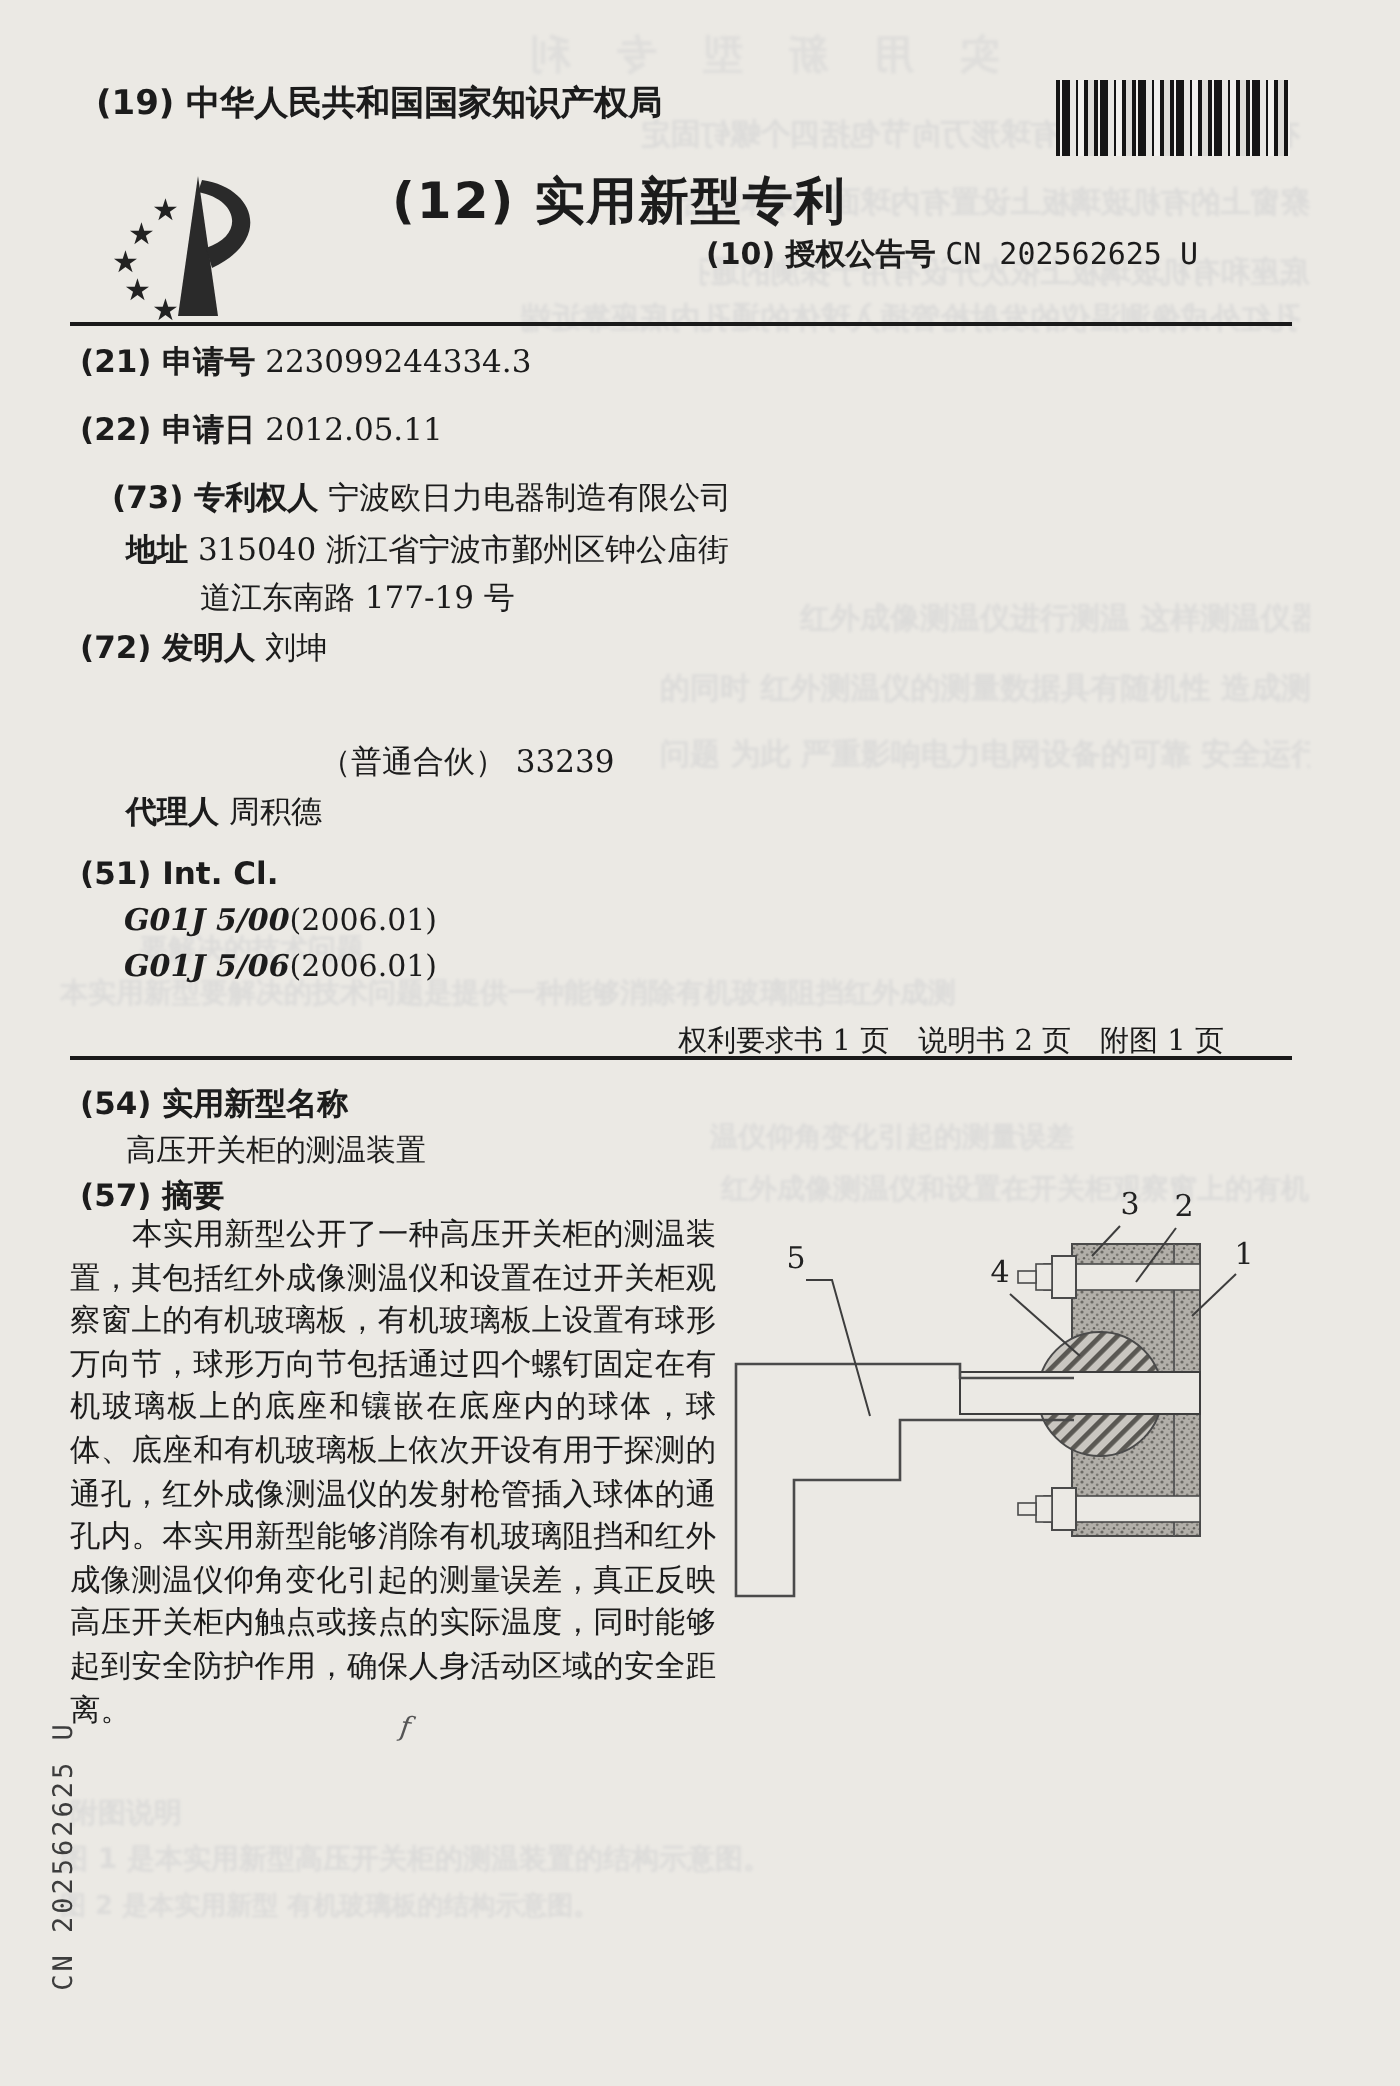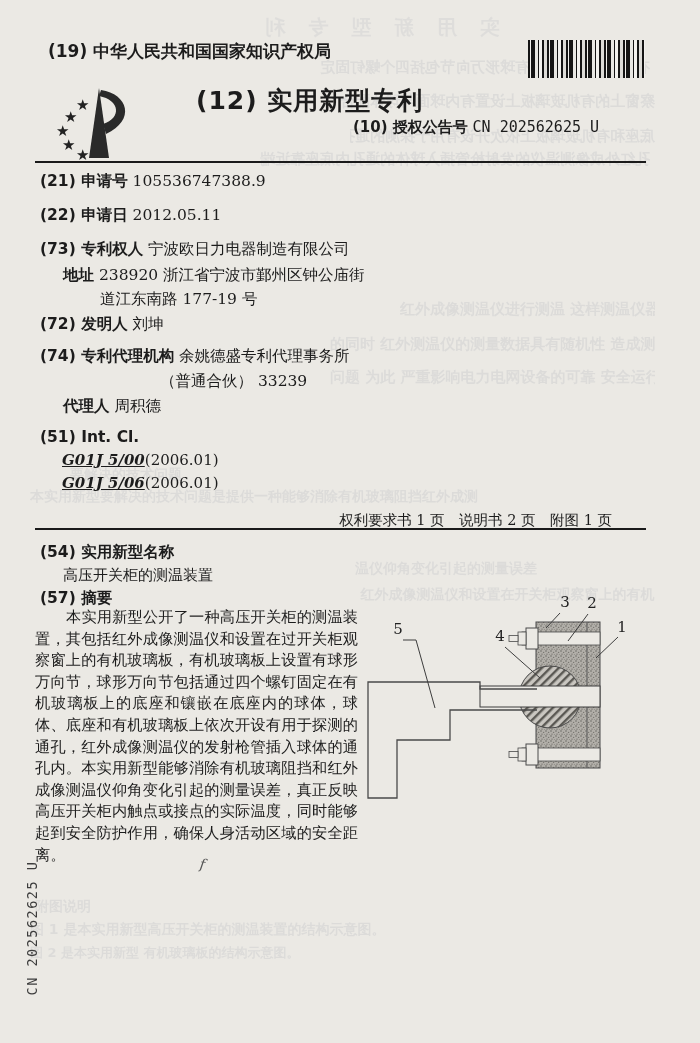--- a/index.html
+++ b/index.html
@@ -18,30 +18,30 @@
   .pubdate{left:353px;top:143px;font-size:15px;}
   .barcode{position:absolute;left:528px;top:40px;width:117px;height:38px;
     background:repeating-linear-gradient(90deg,#151515 0 2px,#f2f1ee 2px 3px,#151515 3px 7px,#e8e7e3 7px 10px,#151515 10px 11px,#f2f1ee 11px 14px,#151515 14px 16px,#dddcd8 16px 19px);}
   .rule{position:absolute;background:#1a1a1a;}
   .rule1{left:35px;top:161px;width:611px;height:2px;}
   .rule2{left:35px;top:528px;width:611px;height:2px;}
   
   .row{font-size:15.5px;}
   .r21{left:40px;top:171px;}
   .r22{left:40px;top:205px;}
-  .r73{left:40px;top:239px;}
+  .r73{left:56px;top:239px;}
   .raddr1{left:63px;top:265px;}
   .raddr2{left:100px;top:289px;}
   .r72{left:40px;top:314px;}
   .r74{left:40px;top:346px;}
   .r74b{left:160px;top:371px;}
   .r74c{left:63px;top:396px;}
   .r51{left:40px;top:428px;}
   .cls{left:62px;font-size:15px;}
-  .cls .code{font-style:italic;font-weight:bold;font-family:"DejaVu Serif","Liberation Serif",serif;text-decoration:underline;}
+  .cls .code{font-style:italic;font-weight:bold;font-family:"DejaVu Serif","Liberation Serif",serif;}
   .cls1{top:451px;}
   .cls2{top:474px;}
   .pages{left:0;top:511px;width:612px;text-align:right;font-size:14.5px;}
   
   .s54{left:40px;top:542px;font-size:15.5px;}
   .title54{left:63px;top:566px;font-size:15px;}
   .s57{left:40px;top:588px;font-size:15.5px;}
   .abs{position:absolute;left:35px;top:607px;width:323px;font-size:15.2px;line-height:21.6px;
     text-align:justify;text-indent:31px;color:#1c1c1c;white-space:normal;word-break:break-all;
     font-family:"DejaVu Serif","Liberation Serif",serif;}
@@ -112,44 +112,40 @@
 
   <div class="txt pubno">
     <span class="lbl">(10) 授权公告号</span>
     <span class="val">CN 202562625 U</span>
   </div>
 
   <div class="rule rule1"></div>
 
   <div class="txt row r21">
     <span class="lbl">(21) 申请号</span>
-    <span class="val">105536747388.9</span>
+    <span class="val">223099244334.3</span>
   </div>
   <div class="txt row r22">
     <span class="lbl">(22) 申请日</span>
     <span class="val">2012.05.11</span>
   </div>
   <div class="txt row r73">
     <span class="lbl">(73) 专利权人</span>
     <span class="val">宁波欧日力电器制造有限公司</span>
   </div>
   <div class="txt row raddr1">
     <span class="lbl">地址</span>
-    <span class="val">238920  浙江省宁波市鄞州区钟公庙街</span>
+    <span class="val">315040  浙江省宁波市鄞州区钟公庙街</span>
   </div>
   <div class="txt row raddr2">
     <span class="val">道江东南路 177-19 号</span>
   </div>
   <div class="txt row r72">
     <span class="lbl">(72) 发明人</span>
     <span class="val">刘坤</span>
-  </div>
-  <div class="txt row r74">
-    <span class="lbl">(74) 专利代理机构</span>
-    <span class="val">余姚德盛专利代理事务所</span>
   </div>
   <div class="txt row r74b">
     <span class="val">（普通合伙） 33239</span>
   </div>
   <div class="txt row r74c">
     <span class="lbl">代理人</span>
     <span class="val">周积德</span>
   </div>
   <div class="txt row r51">
     <span class="lbl">(51) Int. Cl.</span>

